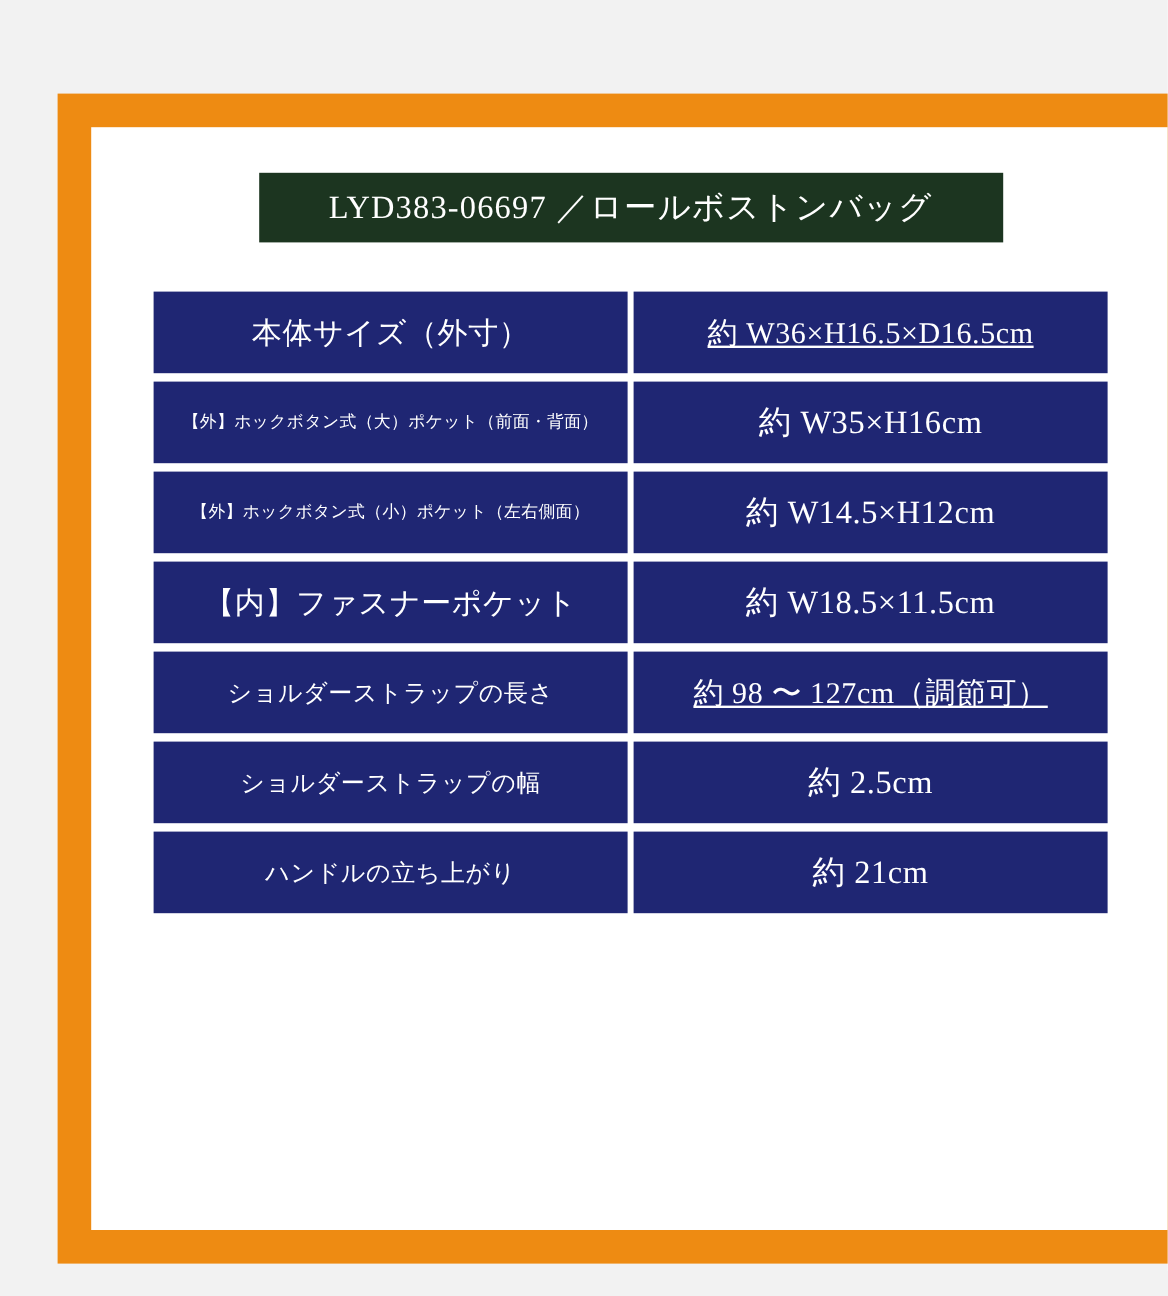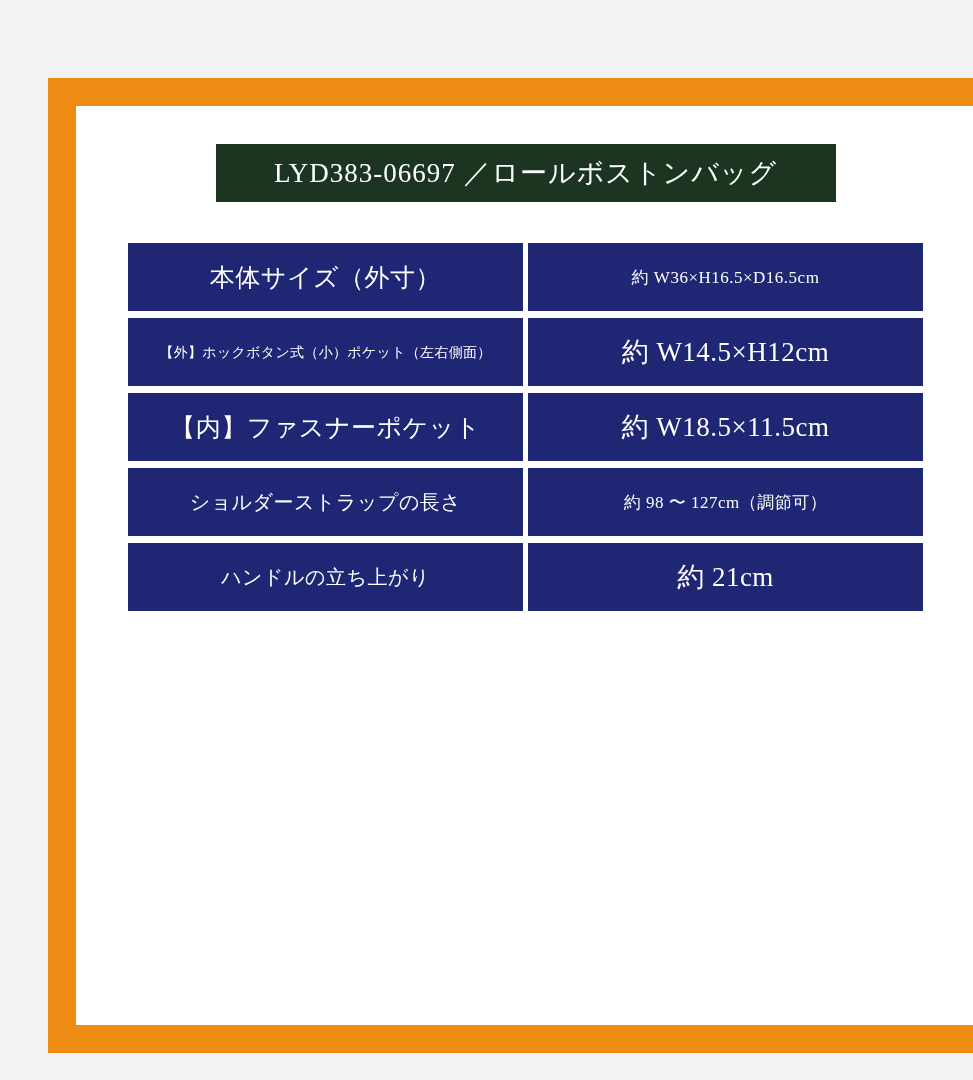--- a/index.html
+++ b/index.html
@@ -78,50 +78,58 @@
     width: 395px;
     margin-top: 16px;
   }
   td.value-cell {
     width: 395px;
   }
   .t-lg { font-size: 25px; letter-spacing: 0.5px; }
   .t-md { font-size: 20px; letter-spacing: 0.5px; }
   .t-sm { font-size: 14px; letter-spacing: 0.3px; }
   .t-val-lg { font-size: 27px; letter-spacing: 0.5px; }
-  .t-val-md { font-size: 17px; letter-spacing: 0.5px; }
+  .t-val-md { font-size: 25px; letter-spacing: 0.5px; text-decoration: underline; }
 </style>
 </head>
 <body>
 
 <div class="page">
   <div class="orange-frame">
     <div class="inner-white">
 
       <div class="title-bar">
         <span class="title-text">LYD383-06697 ／ロールボストンバッグ</span>
       </div>
 
       <table class="spec-table">
         <tbody>
           <tr>
             <td class="label-cell"><span class="t-lg">本体サイズ（外寸）</span></td>
             <td class="value-cell"><span class="t-val-md">約 W36×H16.5×D16.5cm</span></td>
           </tr>
           <tr>
+            <td class="label-cell"><span class="t-sm">【外】ホックボタン式（大）ポケット（前面・背面）</span></td>
+            <td class="value-cell"><span class="t-val-lg">約 W35×H16cm</span></td>
+          </tr>
+          <tr>
             <td class="label-cell"><span class="t-sm">【外】ホックボタン式（小）ポケット（左右側面）</span></td>
             <td class="value-cell"><span class="t-val-lg">約 W14.5×H12cm</span></td>
           </tr>
           <tr>
             <td class="label-cell"><span class="t-lg">【内】ファスナーポケット</span></td>
             <td class="value-cell"><span class="t-val-lg">約 W18.5×11.5cm</span></td>
           </tr>
           <tr>
             <td class="label-cell"><span class="t-md">ショルダーストラップの長さ</span></td>
             <td class="value-cell"><span class="t-val-md">約 98 〜 127cm（調節可）</span></td>
+          </tr>
+          <tr>
+            <td class="label-cell"><span class="t-md">ショルダーストラップの幅</span></td>
+            <td class="value-cell"><span class="t-val-lg">約 2.5cm</span></td>
           </tr>
           <tr>
             <td class="label-cell"><span class="t-md">ハンドルの立ち上がり</span></td>
             <td class="value-cell"><span class="t-val-lg">約 21cm</span></td>
           </tr>
         </tbody>
       </table>
 
     </div>
   </div>

